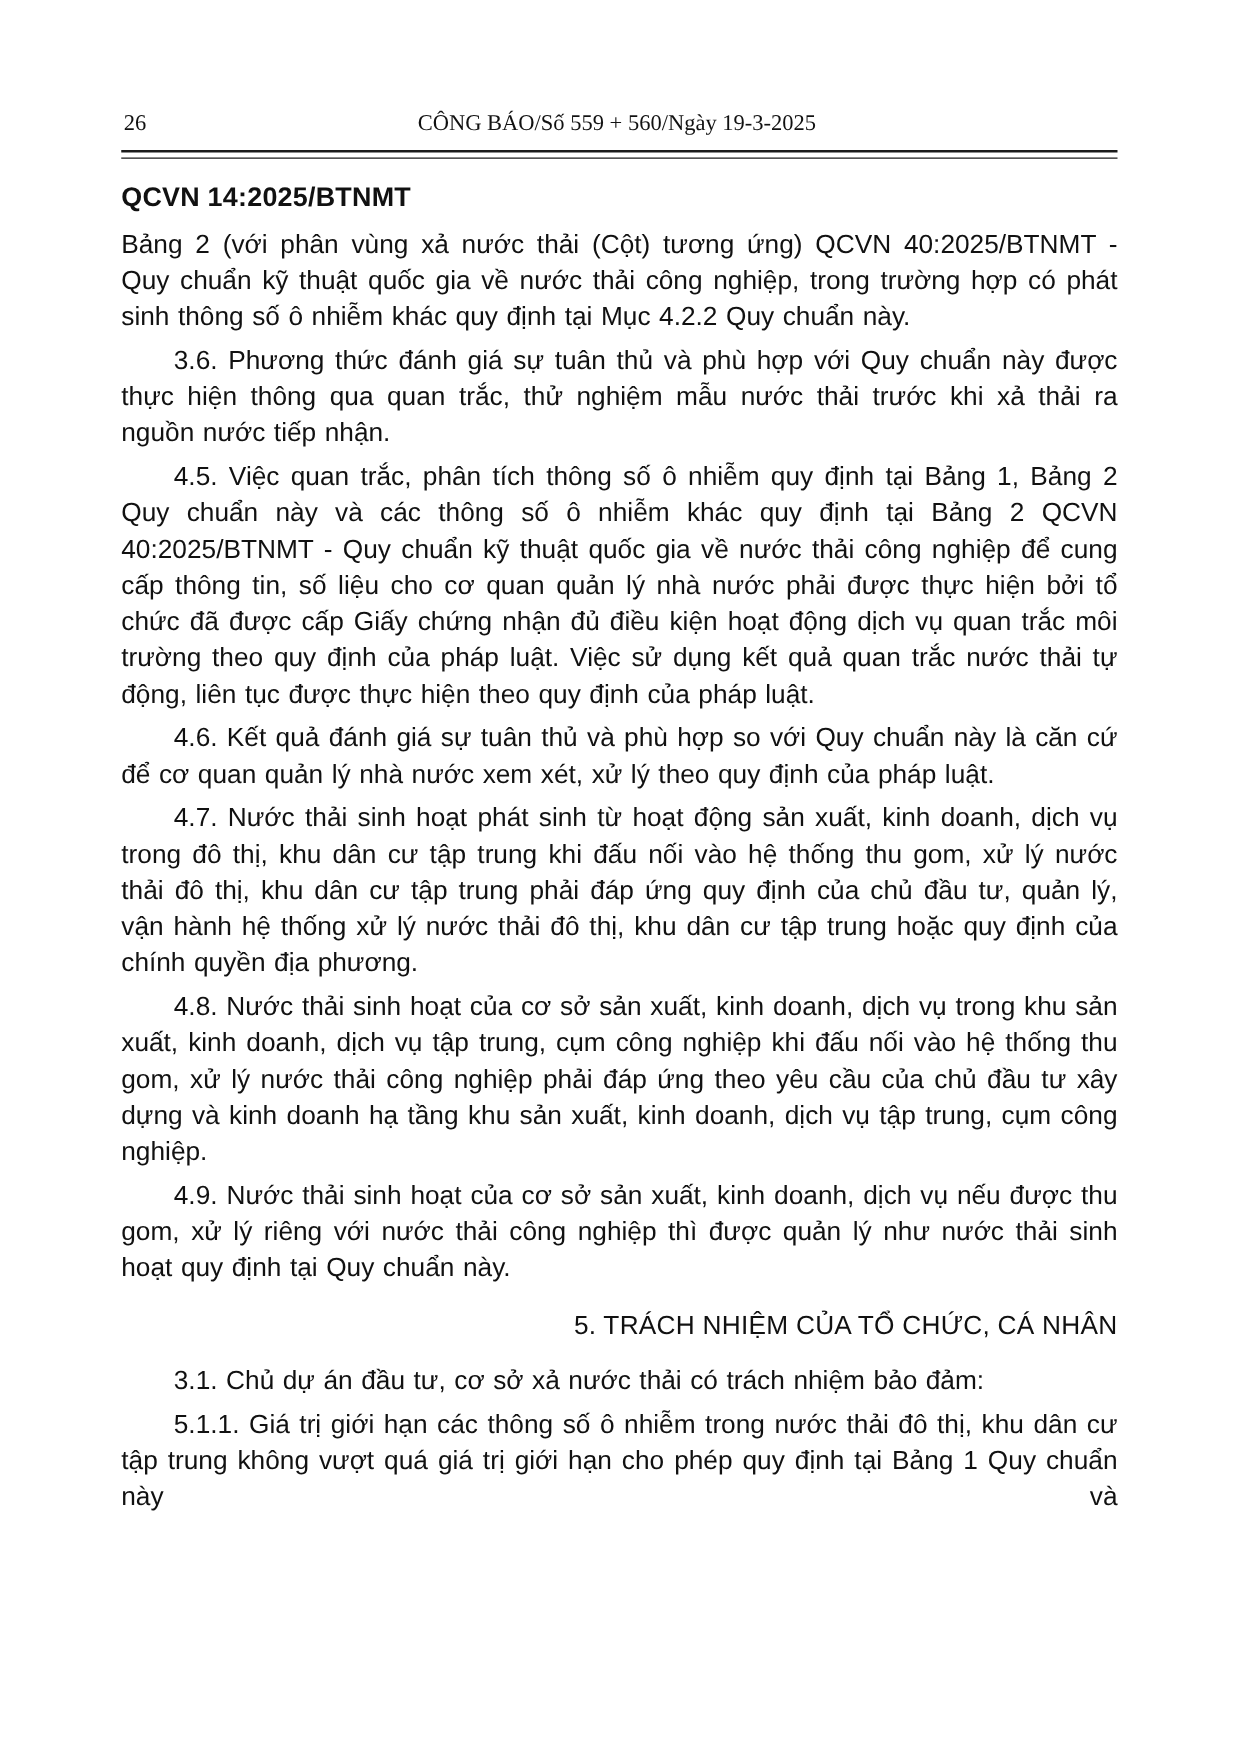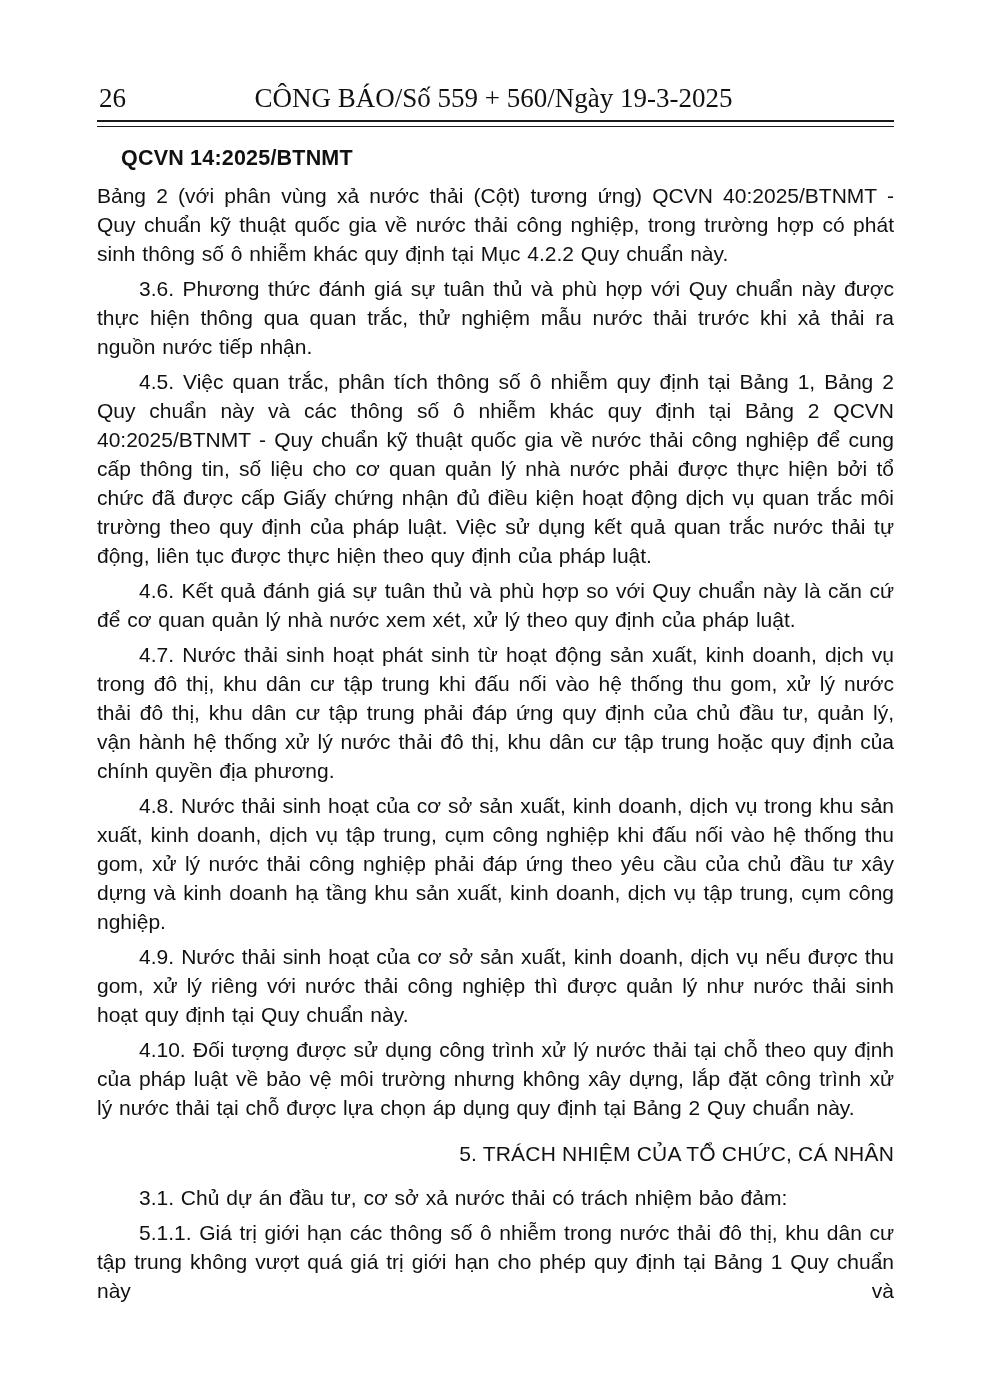--- a/index.html
+++ b/index.html
@@ -17,21 +17,21 @@
     padding: 84px 94px 0 97px;
     color: #111111;
     font-family: "Liberation Sans", sans-serif;
     overflow: hidden;
   }
   
   .running-header {
     position: relative;
     height: 30px;
     font-family: "Liberation Serif", serif;
-    font-size: 27px;
+    font-size: 18px;
     line-height: 28px;
     color: #111111;
   }
   .running-header .page-number {
     position: absolute;
     left: 2px;
     top: 0;
   }
   .running-header .gazette-title {
     position: absolute;
@@ -46,21 +46,20 @@
     height: 4px;
     border-top: 2.5px solid #1a1a1a;
     border-bottom: 1.5px solid #1a1a1a;
   }
   
   .doc-code {
     margin-top: 19px;
     font-size: 21.5px;
     font-weight: 700;
     letter-spacing: 0.2px;
-    margin-left: 24px;
   }
   
   .content {
     margin-top: 10px;
   }
   .content p {
     margin: 0 0 6px 0;
     font-size: 21px;
     line-height: 29px;
     text-align: justify;
@@ -105,21 +104,20 @@
     <p>4.5. Việc quan trắc, phân tích thông số ô nhiễm quy định tại Bảng 1, Bảng 2 Quy chuẩn này và các thông số ô nhiễm khác quy định tại Bảng 2 QCVN 40:2025/BTNMT - Quy chuẩn kỹ thuật quốc gia về nước thải công nghiệp để cung cấp thông tin, số liệu cho cơ quan quản lý nhà nước phải được thực hiện bởi tổ chức đã được cấp Giấy chứng nhận đủ điều kiện hoạt động dịch vụ quan trắc môi trường theo quy định của pháp luật. Việc sử dụng kết quả quan trắc nước thải tự động, liên tục được thực hiện theo quy định của pháp luật.</p>
 
     <p>4.6. Kết quả đánh giá sự tuân thủ và phù hợp so với Quy chuẩn này là căn cứ để cơ quan quản lý nhà nước xem xét, xử lý theo quy định của pháp luật.</p>
 
     <p>4.7. Nước thải sinh hoạt phát sinh từ hoạt động sản xuất, kinh doanh, dịch vụ trong đô thị, khu dân cư tập trung khi đấu nối vào hệ thống thu gom, xử lý nước thải đô thị, khu dân cư tập trung phải đáp ứng quy định của chủ đầu tư, quản lý, vận hành hệ thống xử lý nước thải đô thị, khu dân cư tập trung hoặc quy định của chính quyền địa phương.</p>
 
     <p>4.8. Nước thải sinh hoạt của cơ sở sản xuất, kinh doanh, dịch vụ trong khu sản xuất, kinh doanh, dịch vụ tập trung, cụm công nghiệp khi đấu nối vào hệ thống thu gom, xử lý nước thải công nghiệp phải đáp ứng theo yêu cầu của chủ đầu tư xây dựng và kinh doanh hạ tầng khu sản xuất, kinh doanh, dịch vụ tập trung, cụm công nghiệp.</p>
 
     <p>4.9. Nước thải sinh hoạt của cơ sở sản xuất, kinh doanh, dịch vụ nếu được thu gom, xử lý riêng với nước thải công nghiệp thì được quản lý như nước thải sinh hoạt quy định tại Quy chuẩn này.</p>
 
-    <p>4.10. Đối tượng được sử dụng công trình xử lý nước thải tại chỗ theo quy định của pháp luật về bảo vệ môi trường nhưng không xây dựng, lắp đặt công trình xử lý nước thải tại chỗ được lựa chọn áp dụng quy định tại Bảng 2 Quy chuẩn này.</p>
 
     <div class="section-heading">5. TRÁCH NHIỆM CỦA TỔ CHỨC, CÁ NHÂN</div>
 
     <p>3.1. Chủ dự án đầu tư, cơ sở xả nước thải có trách nhiệm bảo đảm:</p>
 
     <p class="justify-last">5.1.1. Giá trị giới hạn các thông số ô nhiễm trong nước thải đô thị, khu dân cư tập trung không vượt quá giá trị giới hạn cho phép quy định tại Bảng 1 Quy chuẩn này và</p>
 
   </div>
 
 </div>

